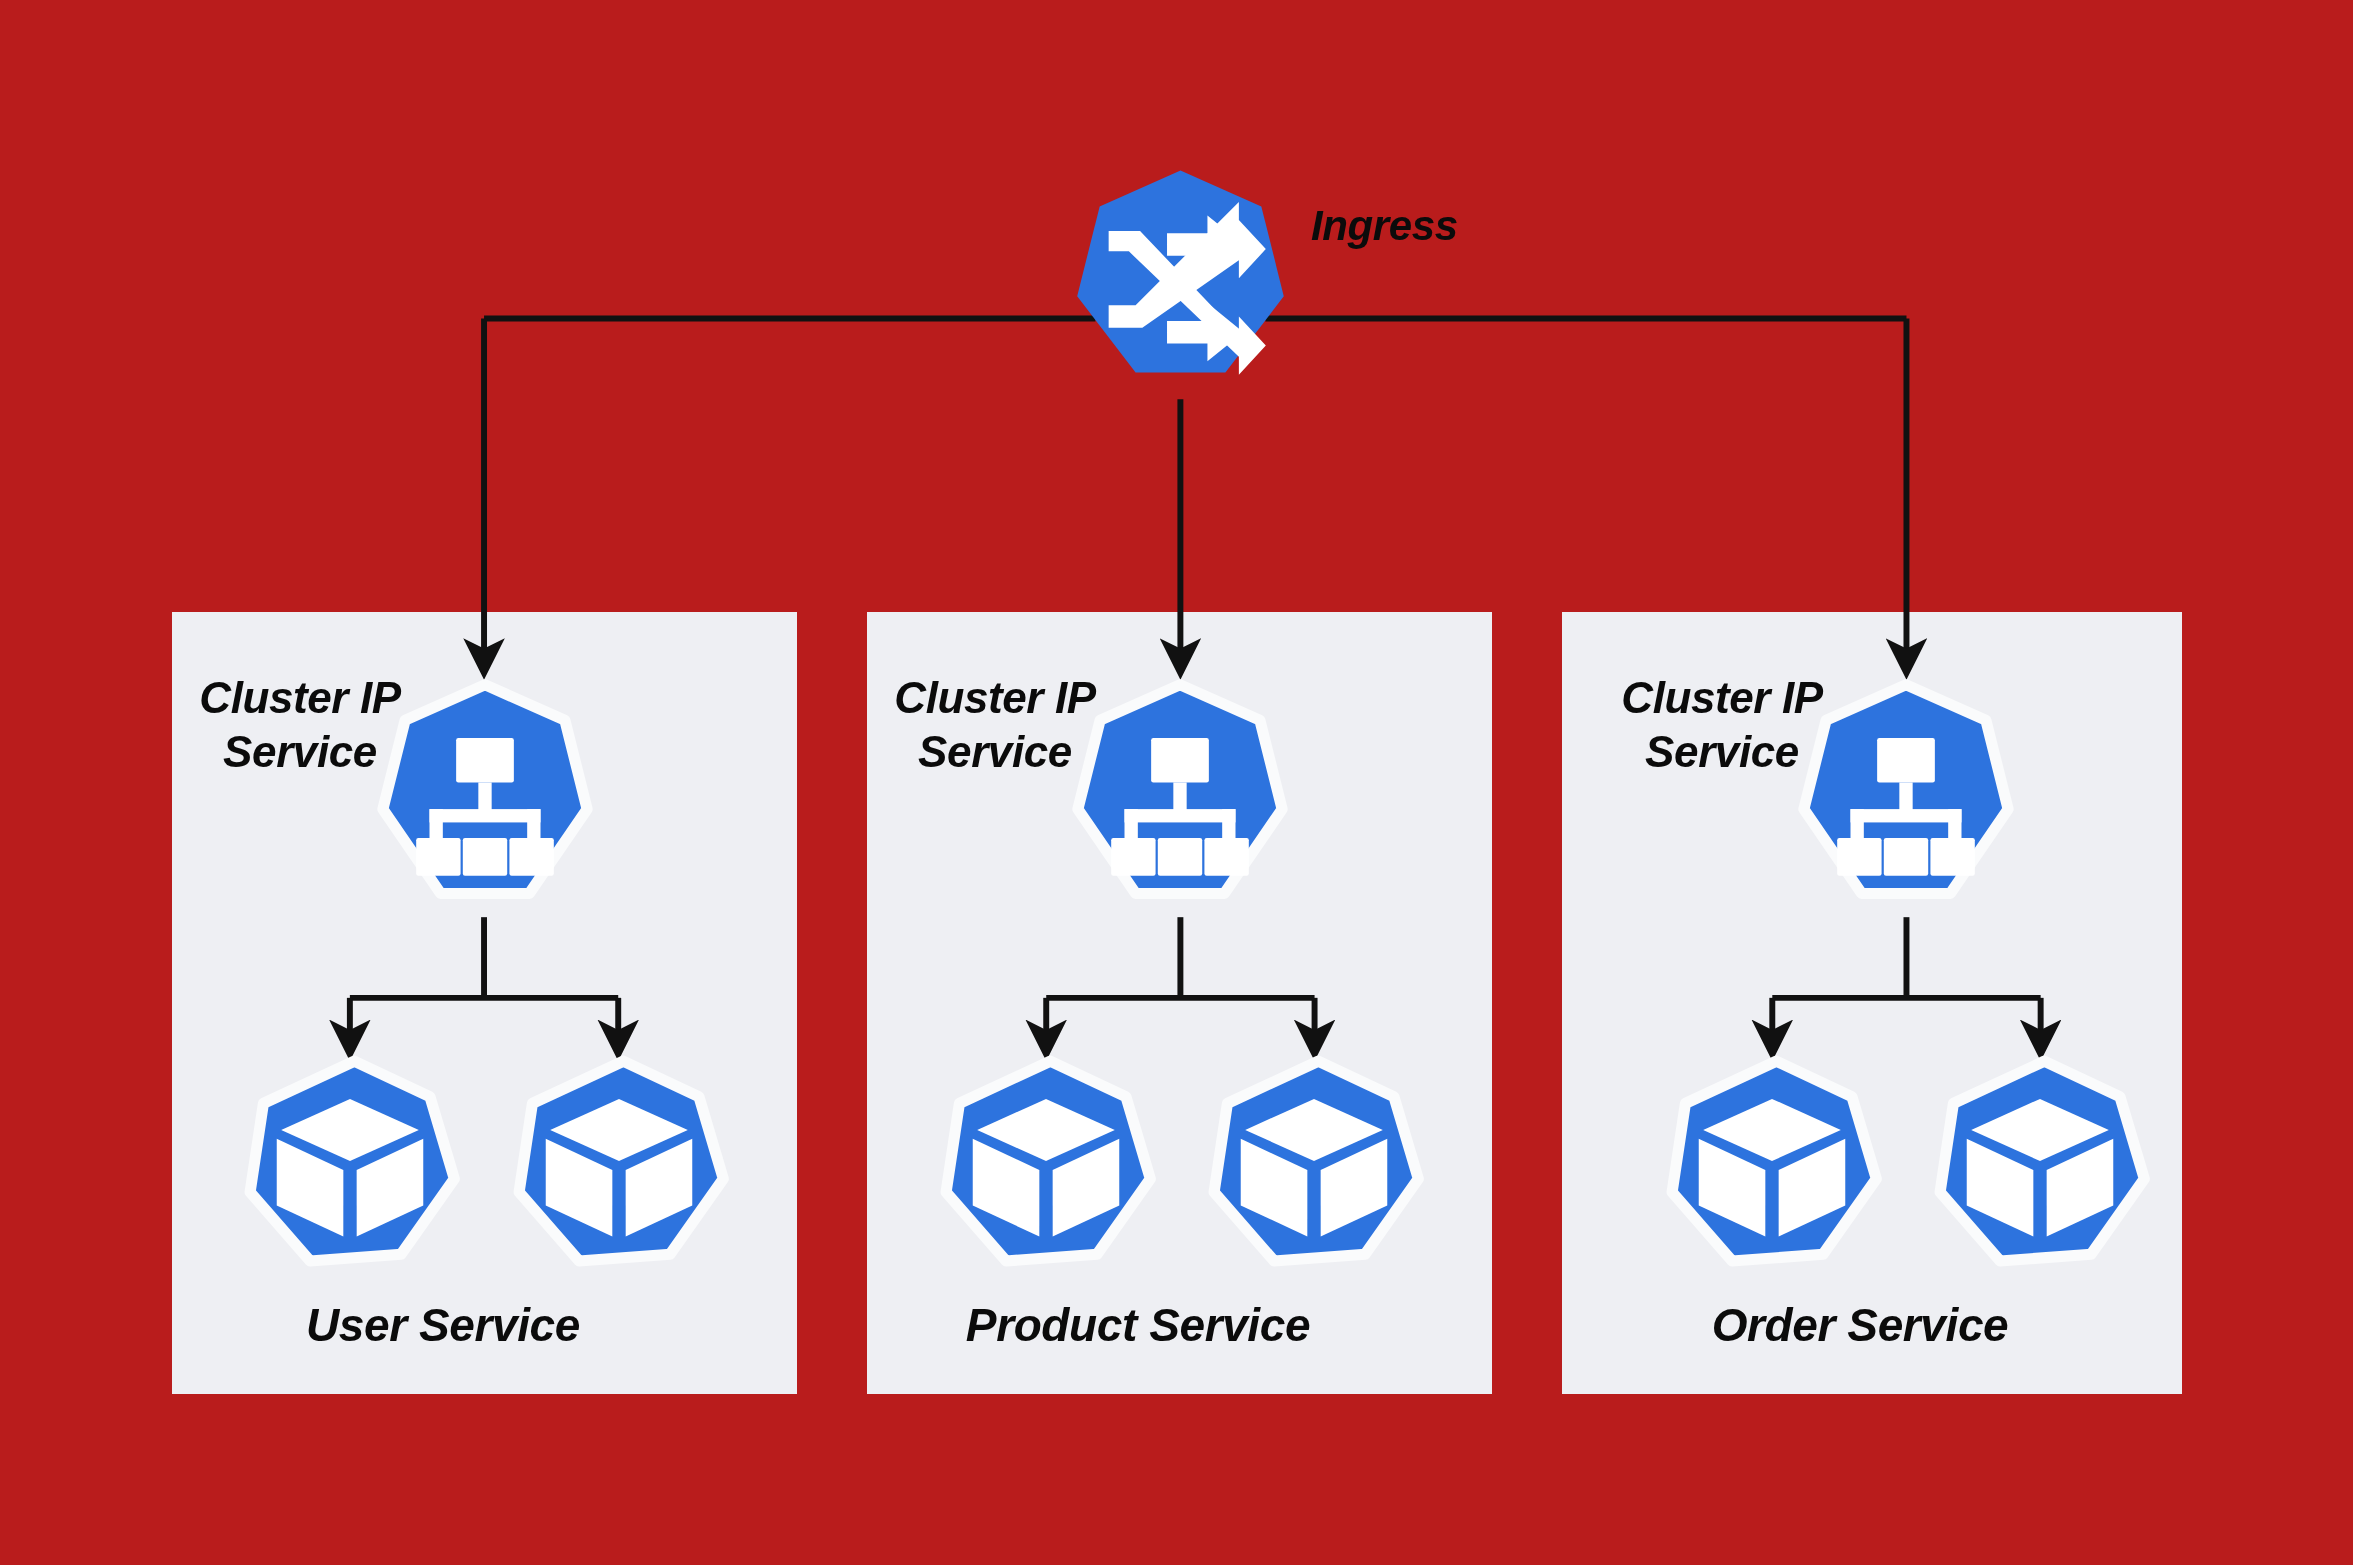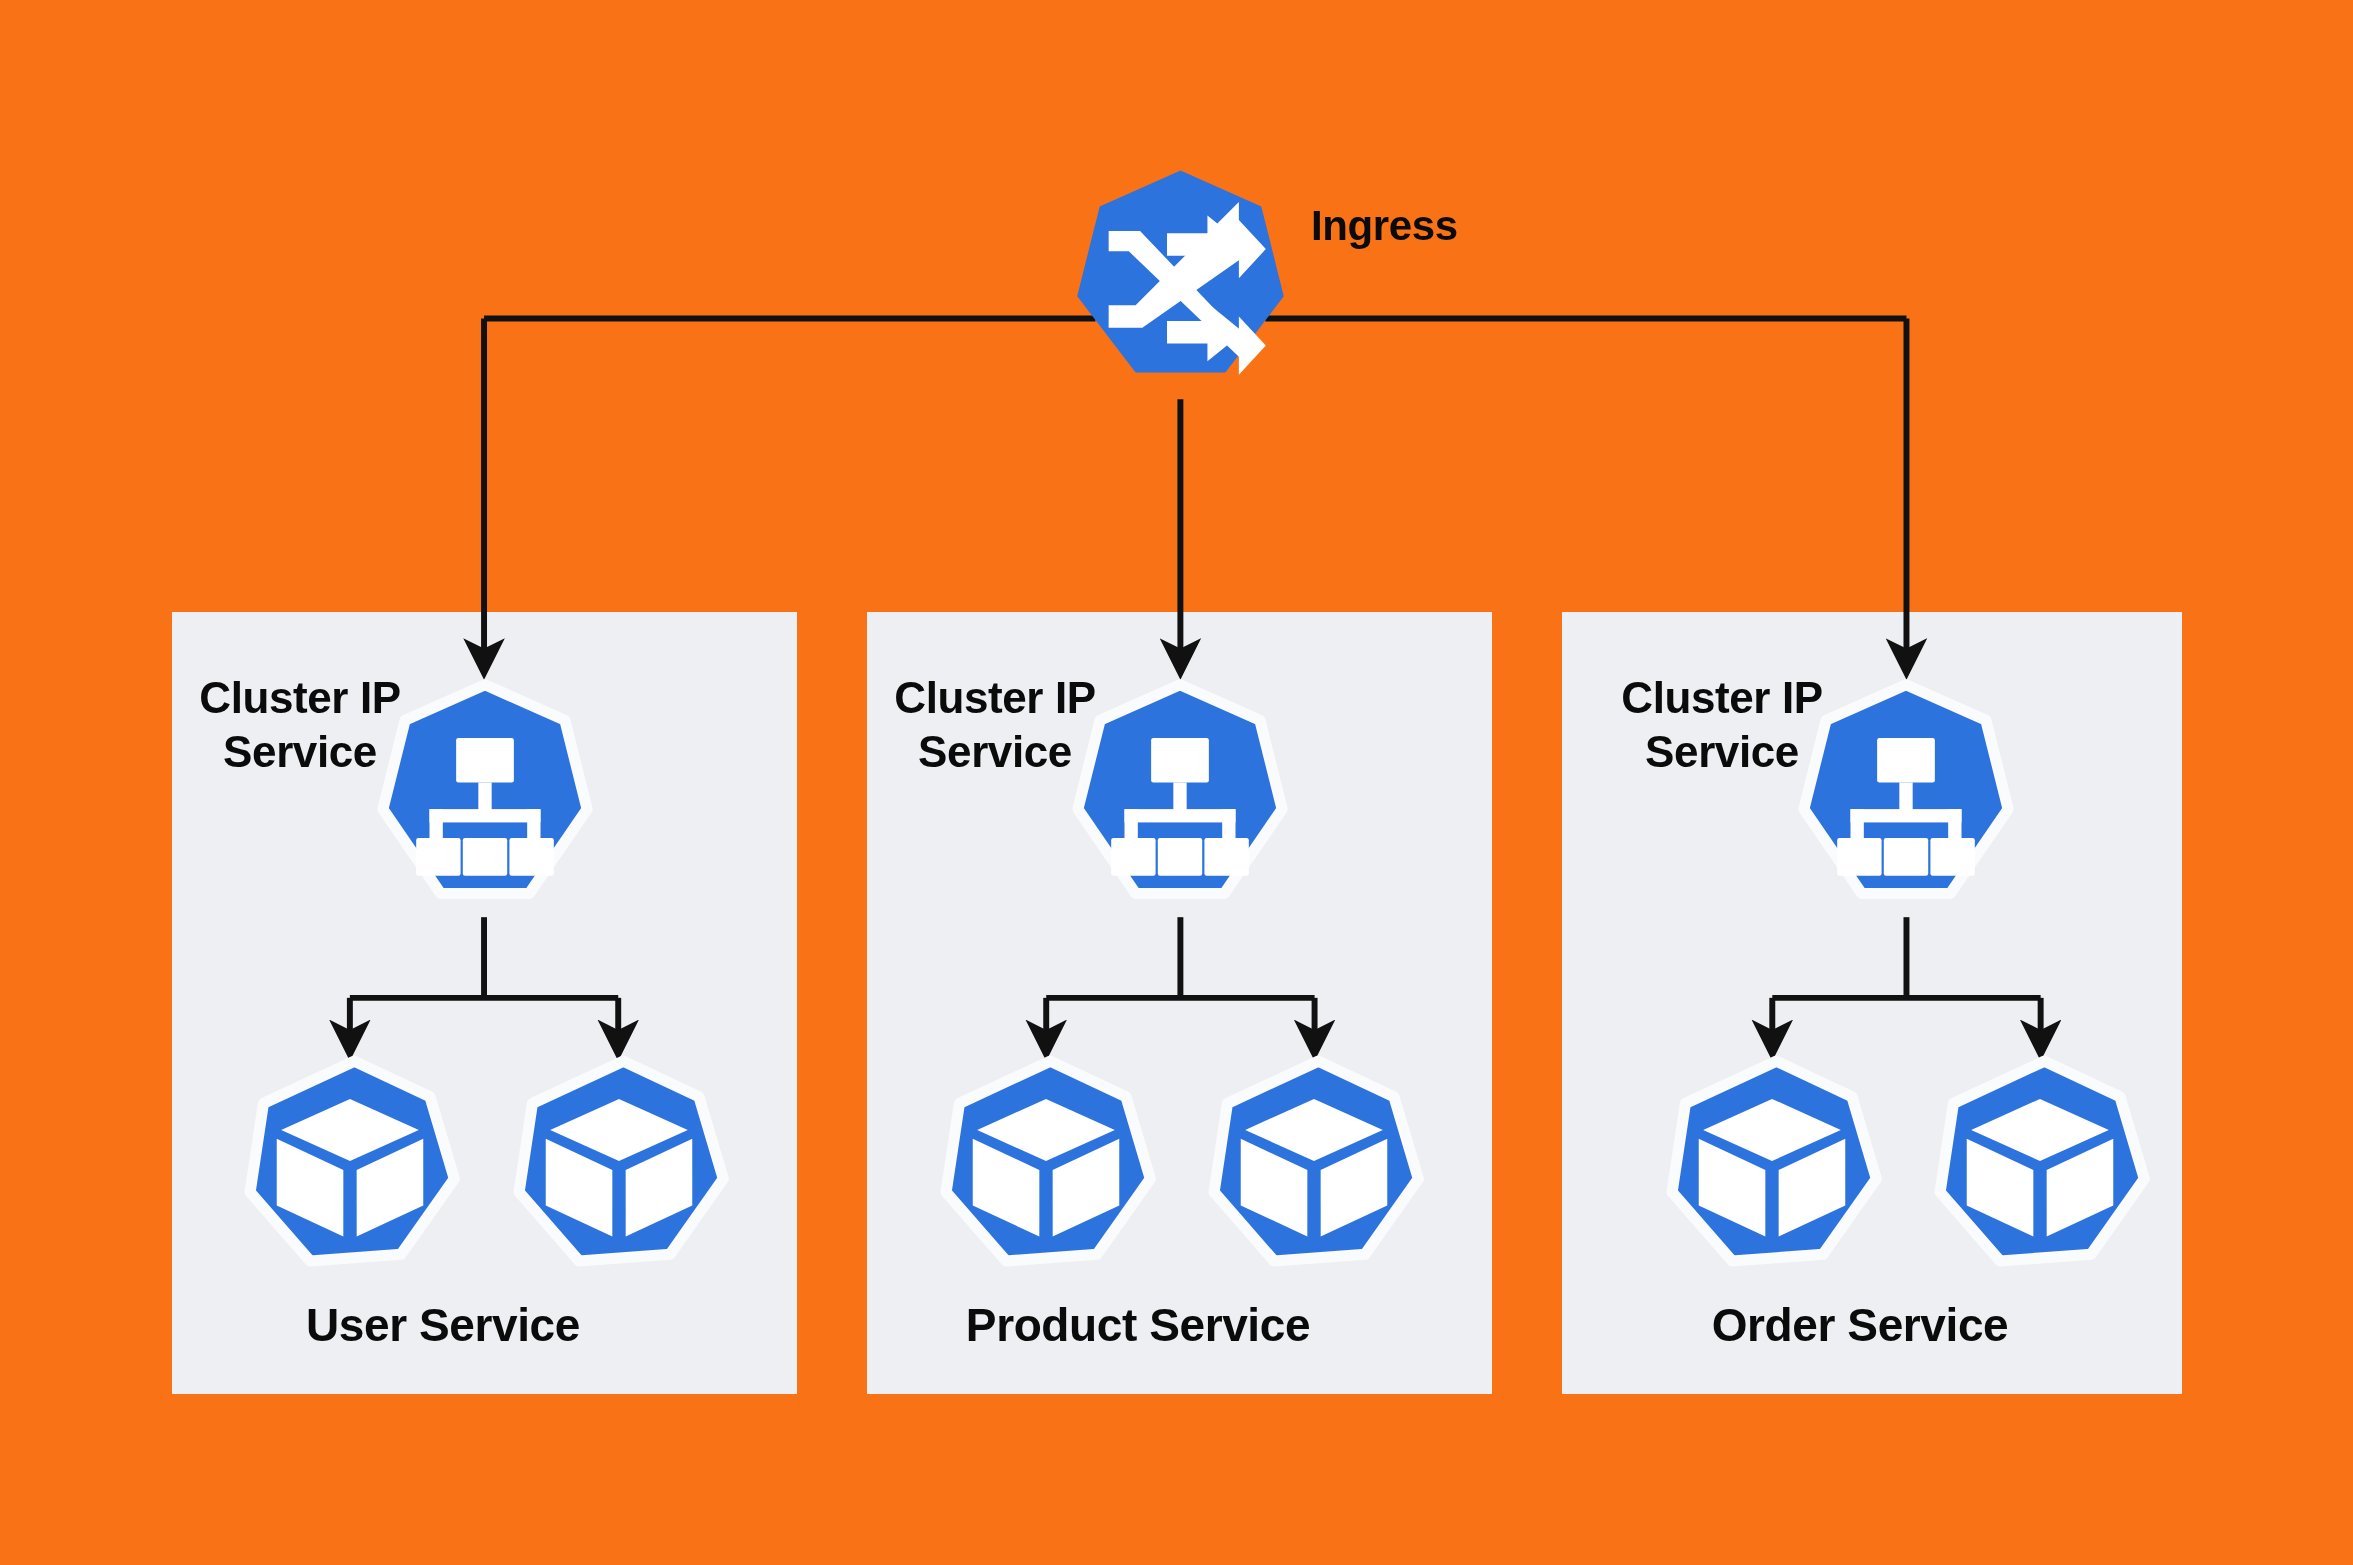--- a/index.html
+++ b/index.html
@@ -4,23 +4,24 @@
 <style>
   html, body {
     margin: 0;
     padding: 0;
     background: #ffffff;
   }
   #stage {
     position: relative;
     width: 2354px;
     height: 1566px;
-    background: #f97316;
+    background: #b91c1c;
     overflow: hidden;
     font-family: "Liberation Sans", sans-serif;
+    font-style: italic;
   }
   #wires {
     position: absolute;
     left: 0; top: 0;
     width: 2354px;
     height: 1566px;
     pointer-events: none;
   }
   .panel {
     position: absolute;

